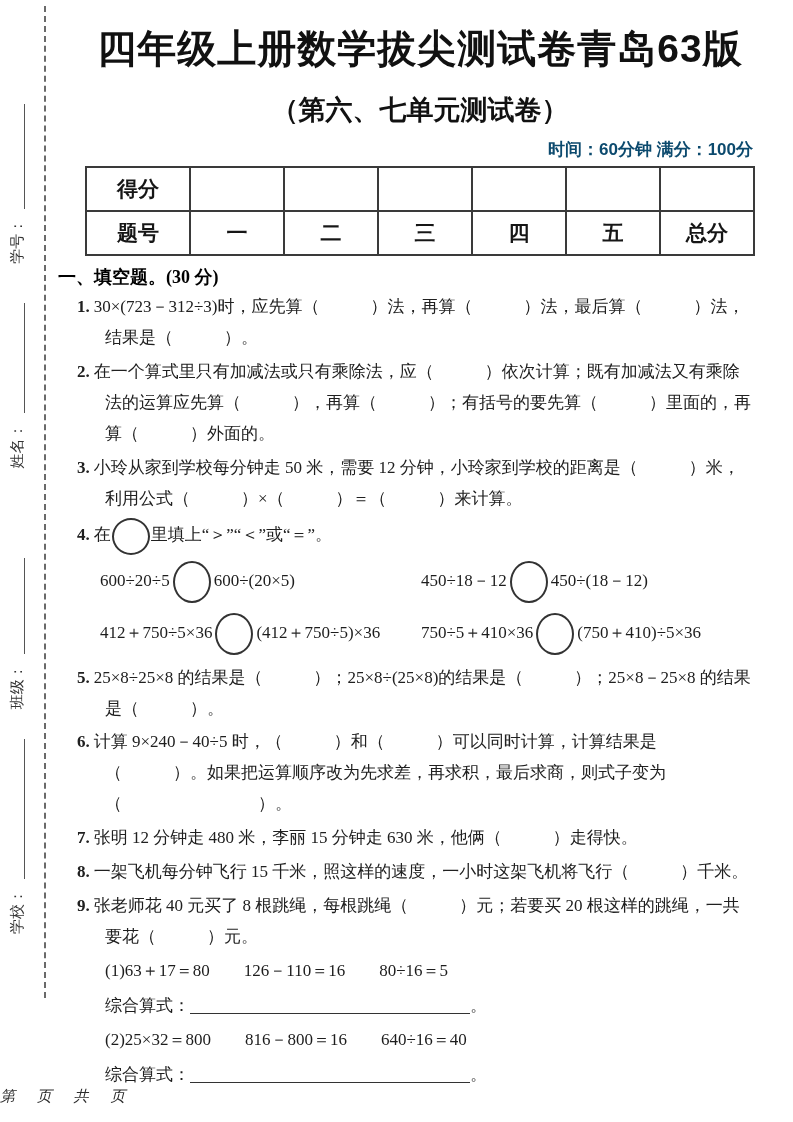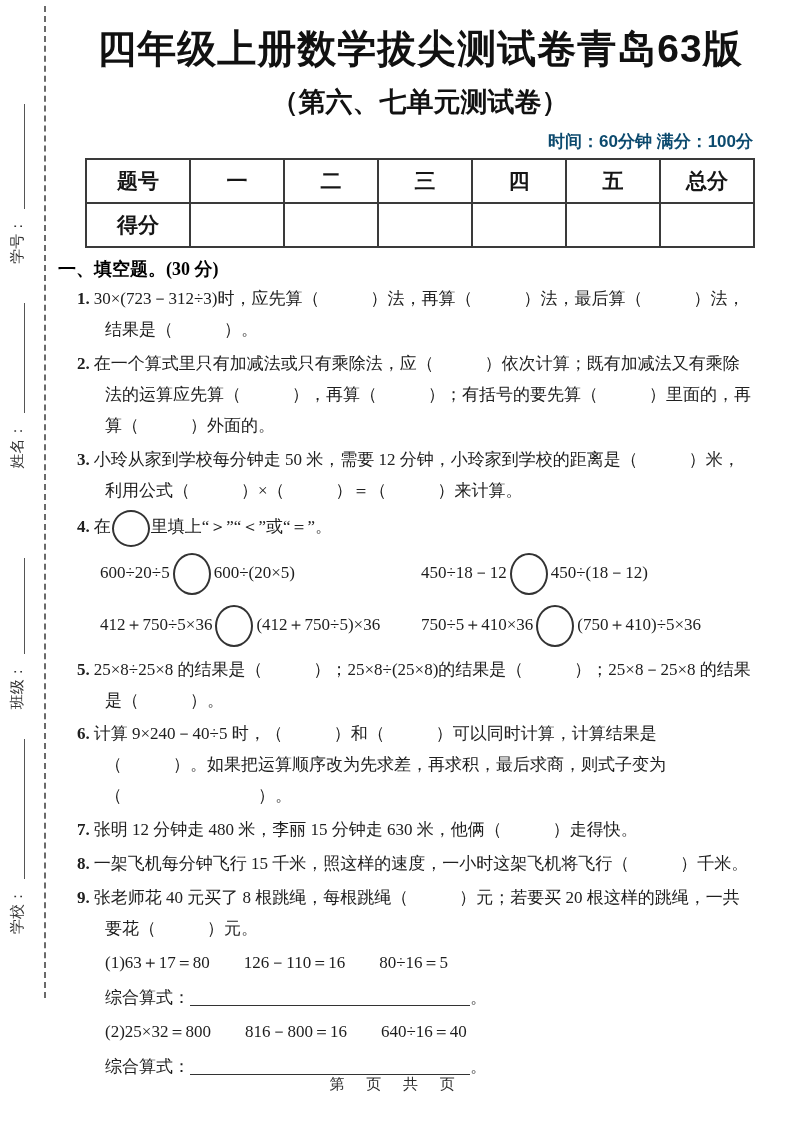--- a/index.html
+++ b/index.html
@@ -19,21 +19,21 @@
   .mf:nth-child(3) .mf-line{width:110px;}
   .mf:nth-child(4) .mf-line{width:105px;}
   .mf:nth-child(1){margin-right:26px;}
   .mf:nth-child(2){margin-right:86px;}
   .mf:nth-child(3){margin-right:36px;}
   
   .content{position:absolute;left:58px;top:20px;width:697px;}
   .head-block{margin-left:27px;width:670px;}
   h1.title{margin:2px 0 0;text-align:center;font-family:"Liberation Sans","DejaVu Sans",sans-serif;
            font-weight:900;font-size:39px;letter-spacing:1px;color:#111;}
-  h2.subtitle{margin:8px 0 10px;text-align:center;font-family:"Liberation Sans","DejaVu Sans",sans-serif;
+  h2.subtitle{margin:16px 0 10px;text-align:center;font-family:"Liberation Sans","DejaVu Sans",sans-serif;
            font-weight:900;font-size:27px;color:#111;}
   .meta{text-align:right;font-family:"Liberation Sans","DejaVu Sans",sans-serif;
         font-weight:700;font-size:17px;margin:4px 2px 5px 0;color:#0c4a6e;}
   table.score{width:670px;border-collapse:collapse;table-layout:fixed;margin-bottom:9px;}
   table.score td{border:2px solid #3a3a3a;height:40px;text-align:center;
                  font-size:21px;font-weight:700;color:#161616;}
   table.score td.c0{width:100px;}
   .sec-head{font-size:18px;font-weight:700;margin:2px 0 3px;color:#000000;}
   .q{margin:0 0 3px 19px;padding-left:28px;text-indent:-28px;font-size:17px;
      line-height:1.82;color:#202020;}
@@ -43,22 +43,22 @@
           border-radius:50%;vertical-align:middle;margin:0 3px;background:#fff;}
   .circle.small{width:34px;height:33px;margin:0 1px;}
   .cmp-grid{display:grid;grid-template-columns:49% 51%;row-gap:10px;
             margin:6px 0 8px 42px;font-size:17px;}
   .cmp{white-space:nowrap;}
   
   .q10-line{margin:2px 0 4px 47px;font-size:17px;line-height:1.8;}
   .ans-line{display:inline-block;width:280px;border-bottom:1.5px solid #333;
             vertical-align:-3px;}
   
-  .footer{position:absolute;left:0;right:0;bottom:28px;text-align:center;
-          font-size:15px;letter-spacing:9px;color:#2c2c2c;}
+  .footer{position:absolute;left:0;right:0;bottom:16px;
+          font-size:15px;letter-spacing:9px;color:#2c2c2c;font-style:italic;}
 </style>
 </head>
 <body>
 
 <div class="page">
 
   <div class="fold-line"></div>
 
   <div class="margin-fields">
     <span class="mf"><span>学校：</span><span class="mf-line"></span></span>
@@ -70,36 +70,36 @@
   <div class="content">
 
     <div class="head-block">
       <h1 class="title">四年级上册数学拔尖测试卷青岛63版</h1>
       <h2 class="subtitle">（第六、七单元测试卷）</h2>
       <div class="meta">时间：60分钟  满分：100分</div>
 
       <table class="score">
         <tbody>
             <tr>
+          <td class="c0">得分</td>
+          <td></td>
+          <td></td>
+          <td></td>
+          <td></td>
+          <td></td>
+          <td></td>
+        </tr>
+        <tr>
           <td class="c0">题号</td>
           <td>一</td>
           <td>二</td>
           <td>三</td>
           <td>四</td>
           <td>五</td>
           <td>总分</td>
-        </tr>
-        <tr>
-          <td class="c0">得分</td>
-          <td></td>
-          <td></td>
-          <td></td>
-          <td></td>
-          <td></td>
-          <td></td>
         </tr>
       </tbody>
         </table>
     </div>
 
     <div class="sec-head">一、填空题。(30 分)</div>
 
     <p class="q"><b class="qno">1.</b><span>30×(723－312÷3)时，应先算（　　　）法，再算（　　　）法，最后算（　　　）法，结果是（　　　）。</span></p>
 
     <p class="q"><b class="qno">2.</b><span>在一个算式里只有加减法或只有乘除法，应（　　　）依次计算；既有加减法又有乘除法的运算应先算（　　　），再算（　　　）；有括号的要先算（　　　）里面的，再算（　　　）外面的。</span></p>

